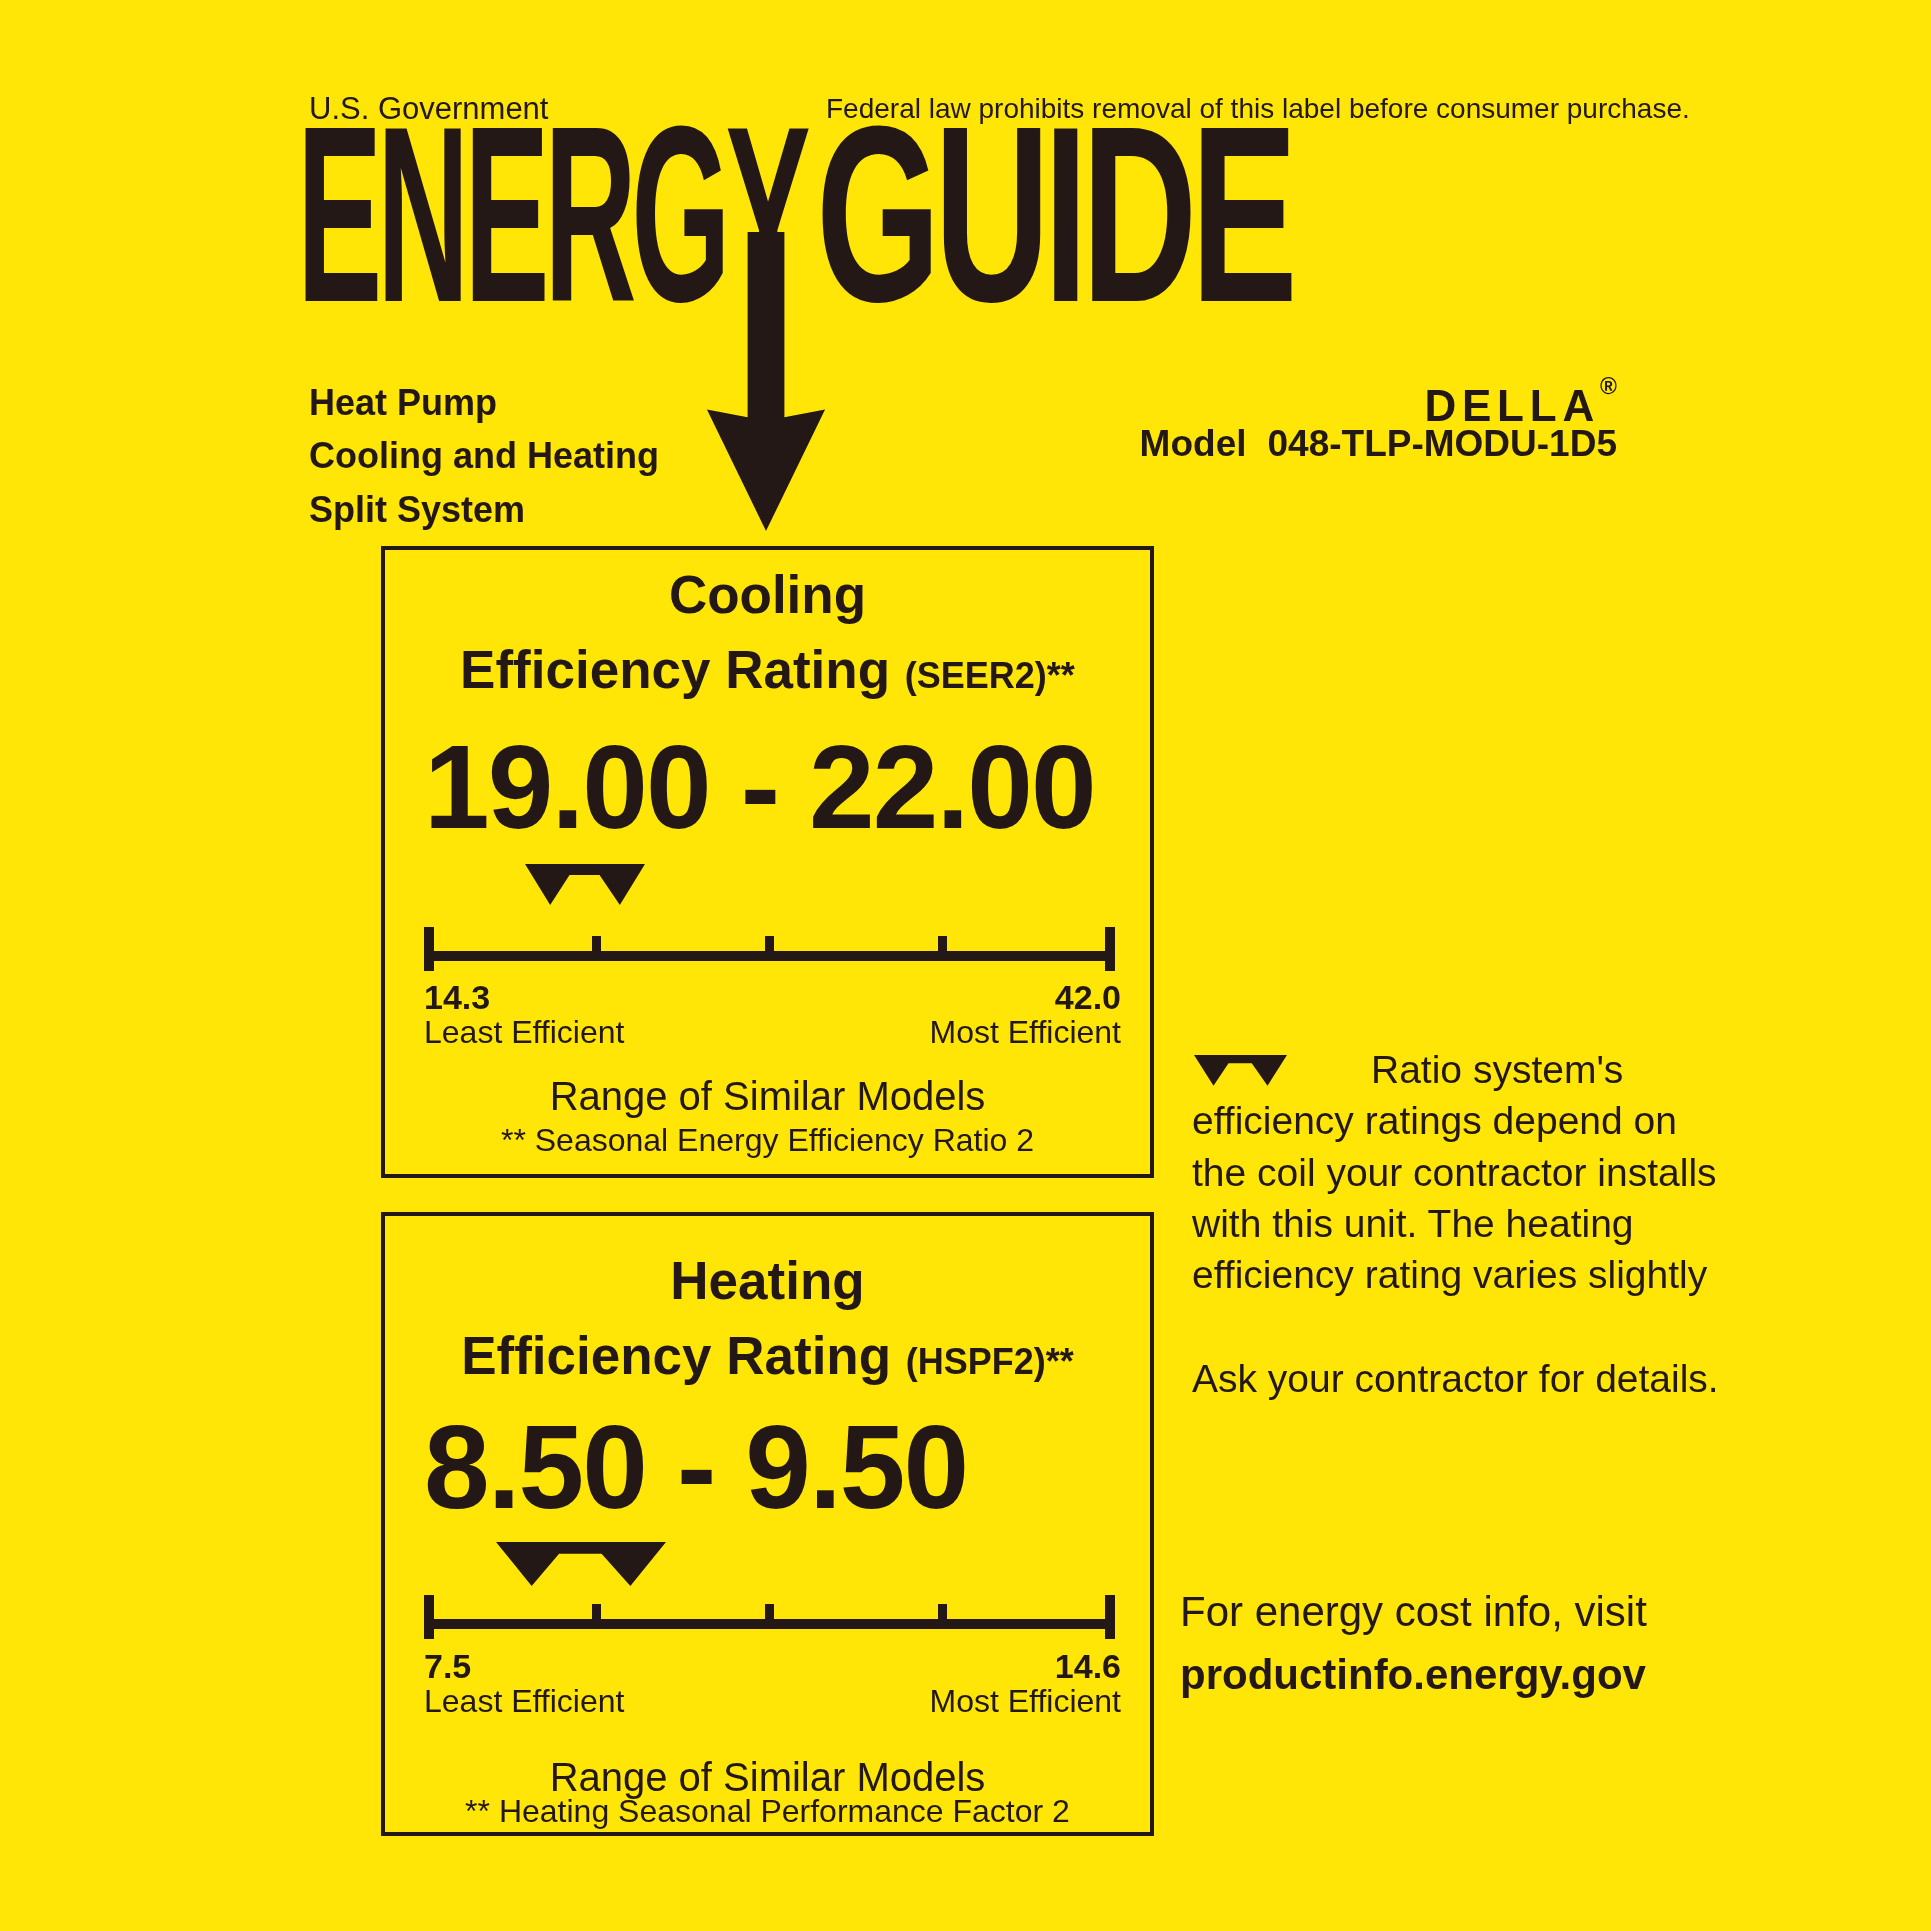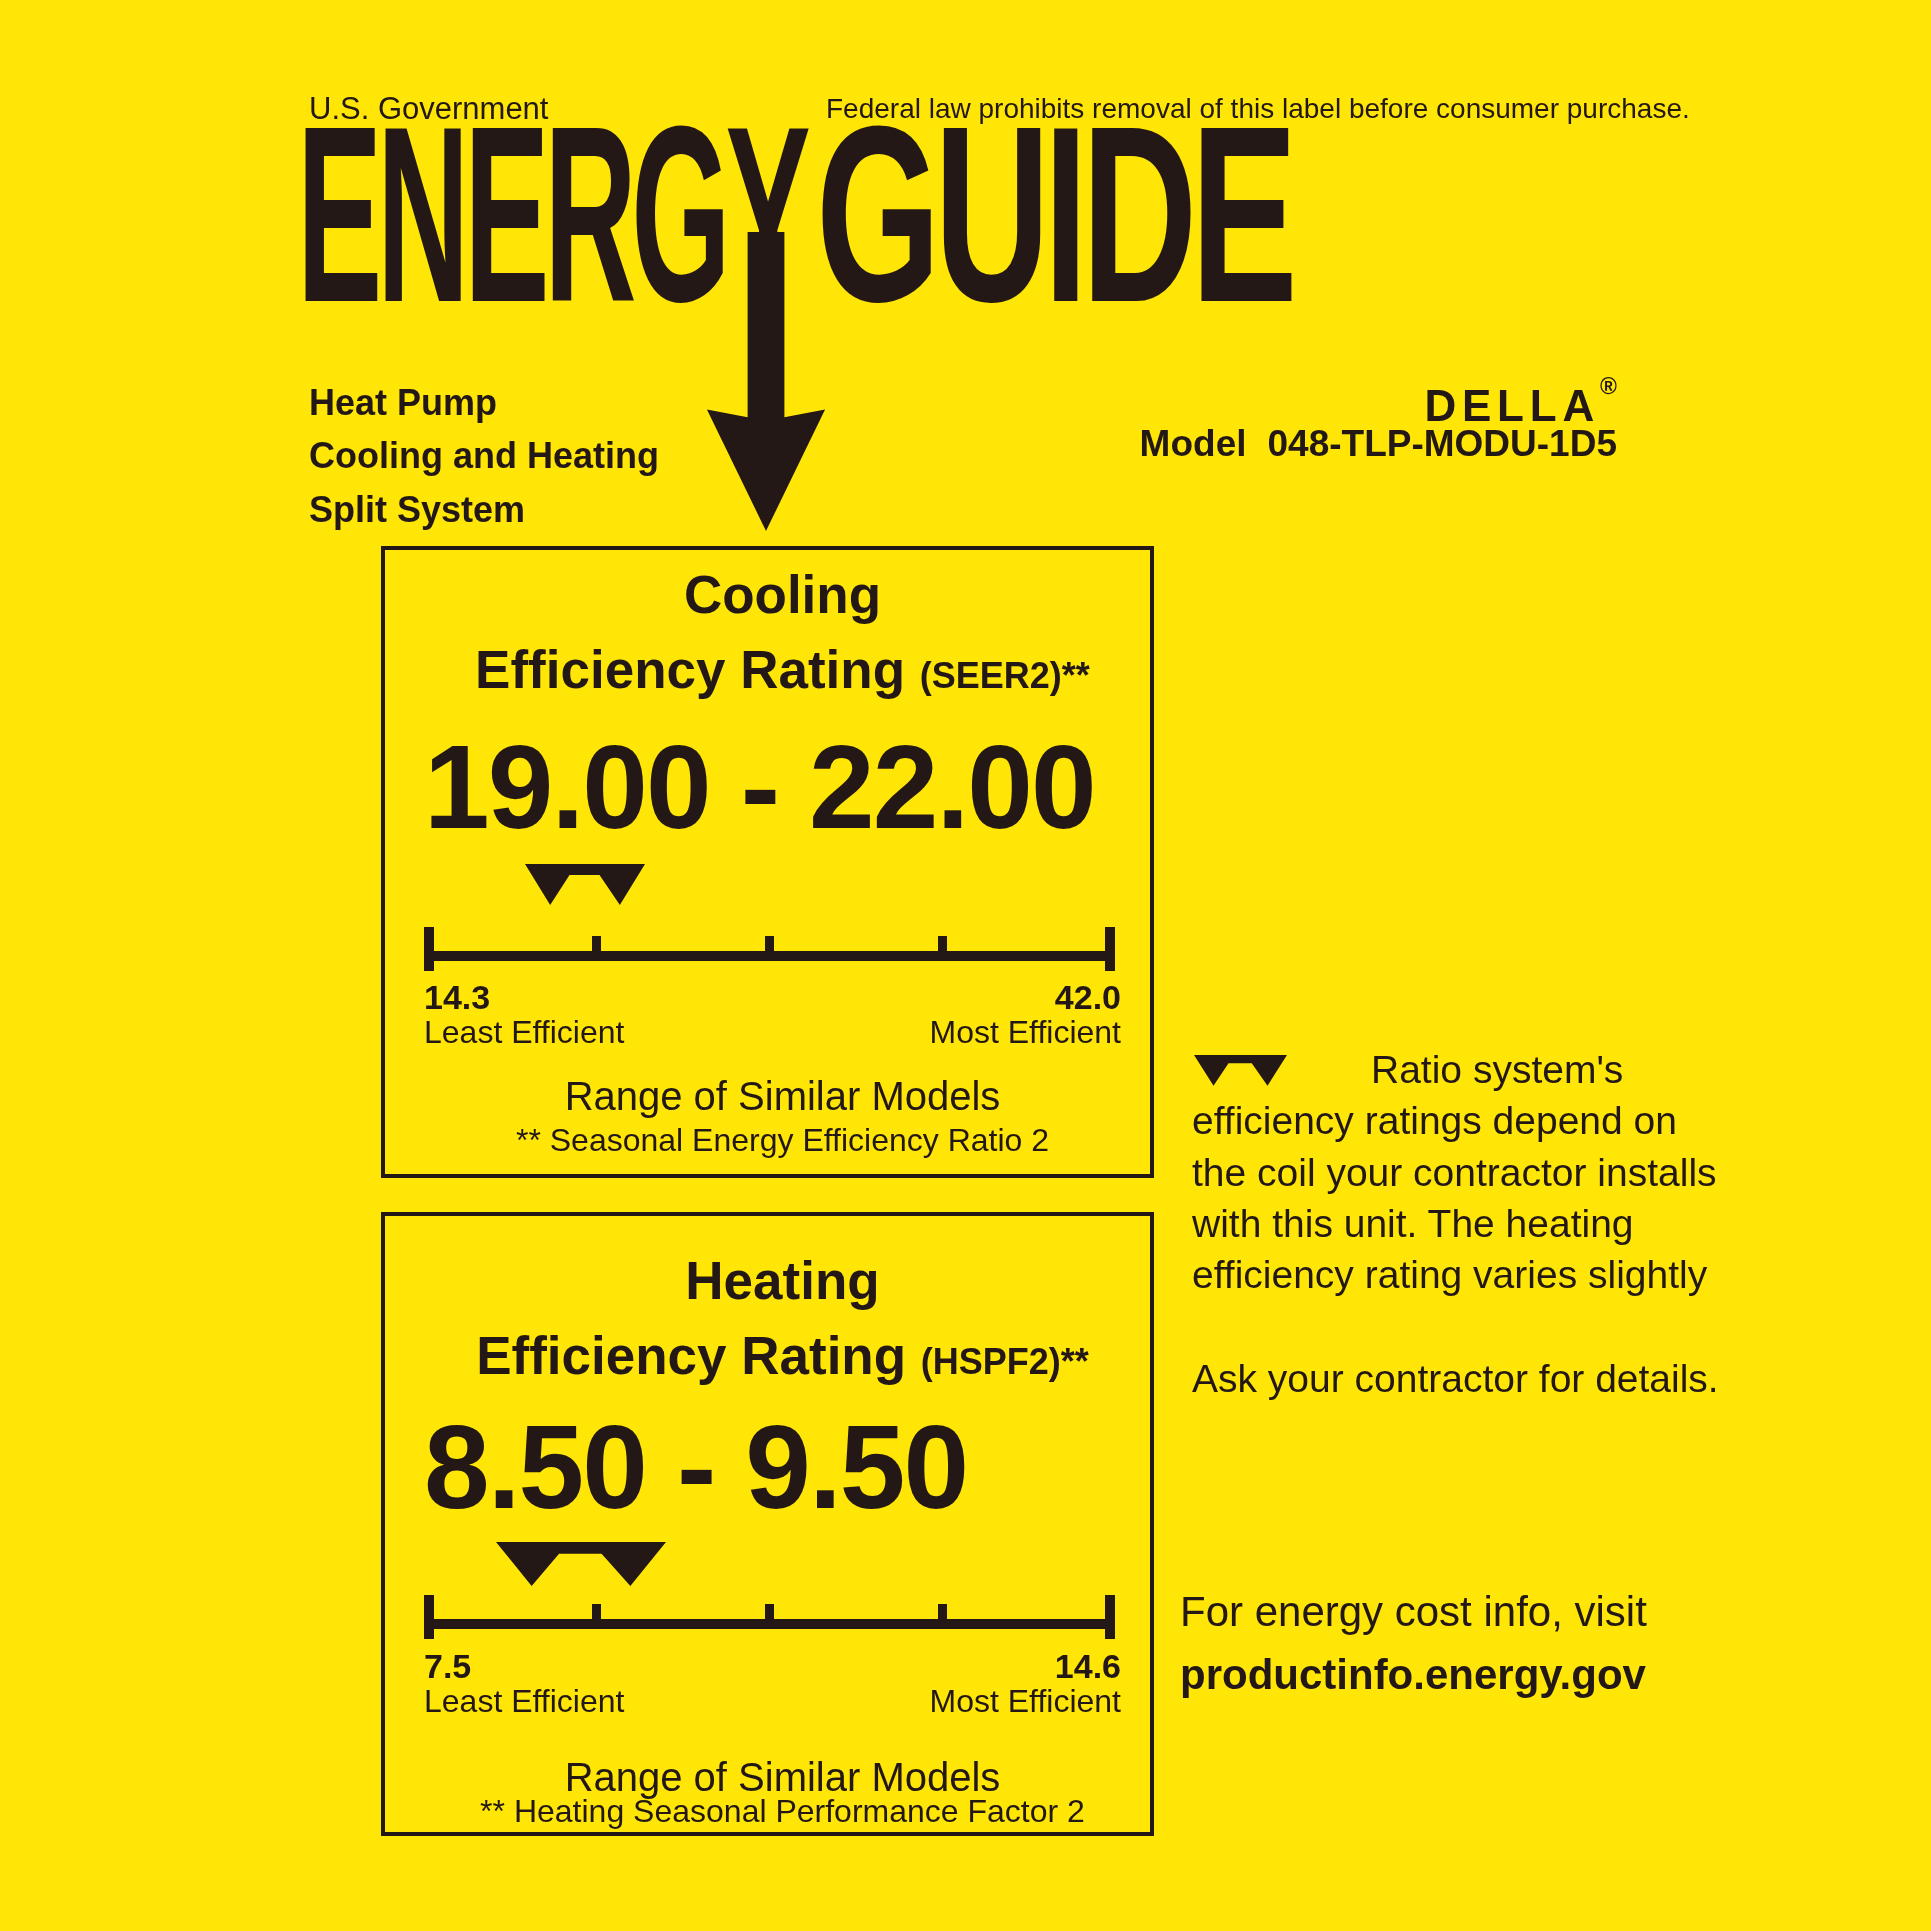--- a/index.html
+++ b/index.html
@@ -27,21 +27,21 @@
   .brand-block { right:314px; text-align:right; }
   .brand-name { top:373px; font-size:44px; font-weight:bold; letter-spacing:5.8px; }
   .brand-name sup { font-size:23px; letter-spacing:0; vertical-align:27px; }
   .model-line { top:423px; font-size:37px; font-weight:bold; }
   .model-line .gap { display:inline-block; width:21px; }
 
   
   .panel { left:381px; width:773px; border:4.8px solid #231815; }
   .panel-cooling { top:546px; height:632px; }
   .panel-heating { top:1212px; height:624px; }
-  .panel .centered { left:0; width:100%; text-align:center;margin-left:15px; }
+  .panel .centered { left:0; width:100%; text-align:center; }
   .panel-title { font-size:53px; font-weight:bold; }
   .rating-line { font-size:53px; font-weight:bold; }
   .rating-suffix { font-size:36px; font-weight:bold; }
   .rating-value { left:39px; font-size:118px; font-weight:bold; letter-spacing:-1.9px; white-space:nowrap; }
   .marker { width:120px; height:41px; }
 
   
   .scale { width:691px; height:44px; }
   .scale .bar   { position:absolute; left:0; right:0; top:24px; height:9.7px; background:#231815; }
   .scale .cap   { position:absolute; top:0; width:9.7px; height:44px; background:#231815; }

